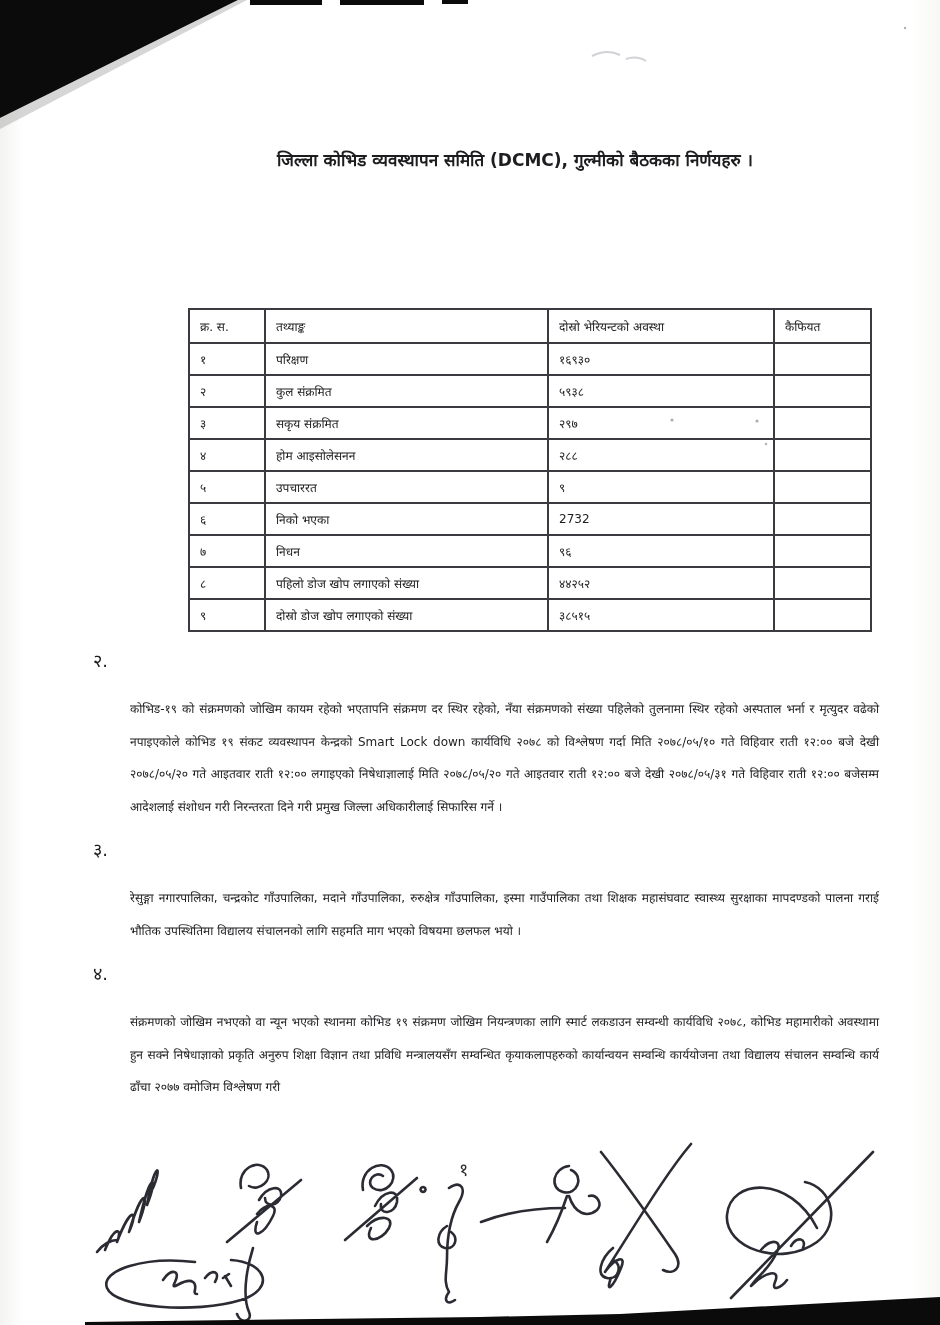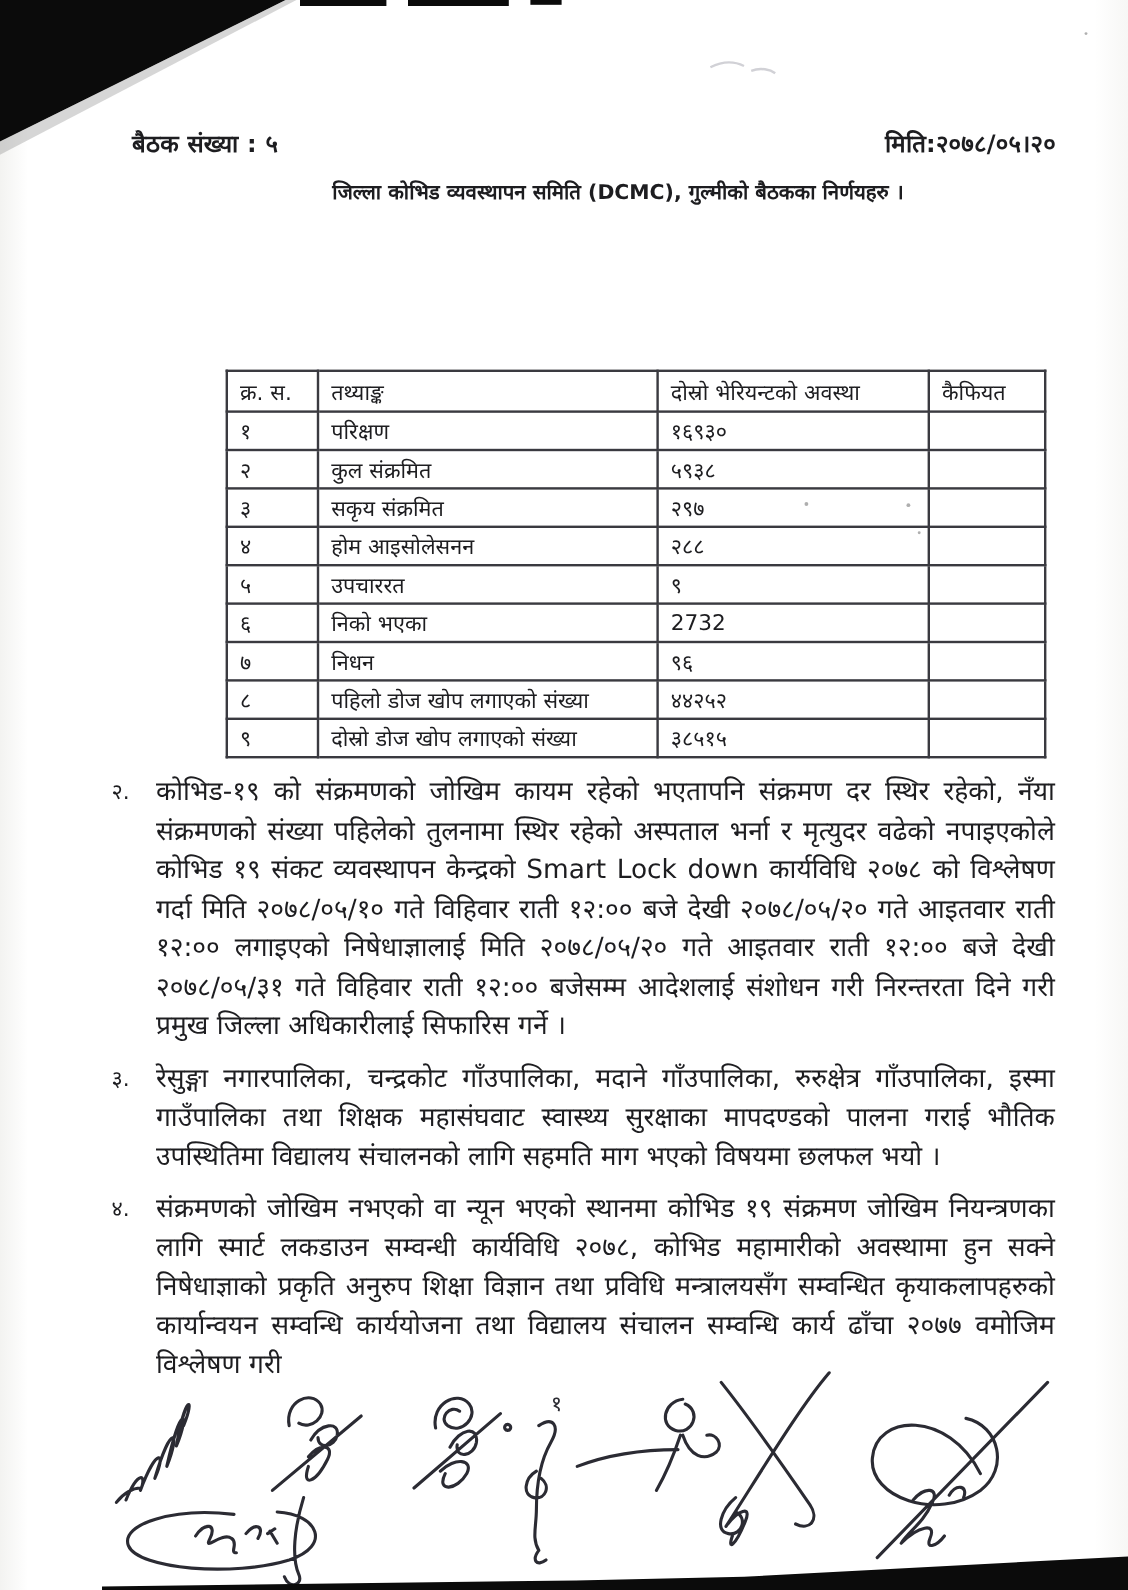--- a/index.html
+++ b/index.html
@@ -24,56 +24,52 @@
   
   .item-one {
     position: absolute; top: 221px; left: 118px; right: 70px;
     font-size: 18.5px; line-height: 36px; text-align: justify;
     padding-left: 24px; text-indent: -24px;
   }
   
   table.stats {
     position: absolute; top: 308px; left: 188px; width: 682px;
     border-collapse: collapse; table-layout: fixed;
-    font-size: 18px;
+    font-size: 12px;
     padding-left: 20px;
   }
   table.stats th, table.stats td {
     border: 2px solid #3a3a40; font-weight: 400; text-align: left;
     padding: 2px 10px; height: 32px; vertical-align: middle;
     white-space: nowrap; overflow: hidden;
   }
   table.stats th { height: 34px; }
   .col-sn { width: 76px; } .col-stat { width: 283px; }
   .col-val { width: 226px; } .col-rem { width: 97px; }
   
   .items-flow { position: absolute; top: 645px; left: 93px; width: 786px; }
   .item { display: flex; gap: 9px; }
   .item + .item { margin-top: 11px; }
   .item .num { flex: none; width: 28px; font-size: 18px; line-height: 32.5px; }
-  .item .txt { flex: 1; font-size: 22px; line-height: 32.5px; text-align: justify; }
+  .item .txt { flex: 1; font-size: 12px; line-height: 32.5px; text-align: justify; margin-top: 48px; }
   .item .txt .para + .para { margin-top: 0; font-weight: bold; }
   
   .page-mark {
     position: absolute; left: 459px; top: 1157px; font-size: 18px;
     color: #2c2c33; transform: rotate(-4deg);
   }
   
   .sig-layer { position: absolute; left: 45px; top: 1130px; width: 895px; height: 195px; overflow: visible; }
   .artifact-layer { position: absolute; inset: 0; pointer-events: none; z-index: 5; }
 </style>
 </head>
 <body>
 
 <div class="sheet">
 
-  <div class="header-row">
-    <span>बैठक संख्या : ५</span>
-    <span>मिति:२०७८/०५।२०</span>
-  </div>
 
   <div class="doc-title">जिल्ला कोभिड व्यवस्थापन समिति (DCMC), गुल्मीको बैठकका निर्णयहरु ।</div>
 
 
   <table class="stats">
     <colgroup>
         <col class="col-sn">
         <col class="col-stat">
         <col class="col-val">
         <col class="col-rem">

